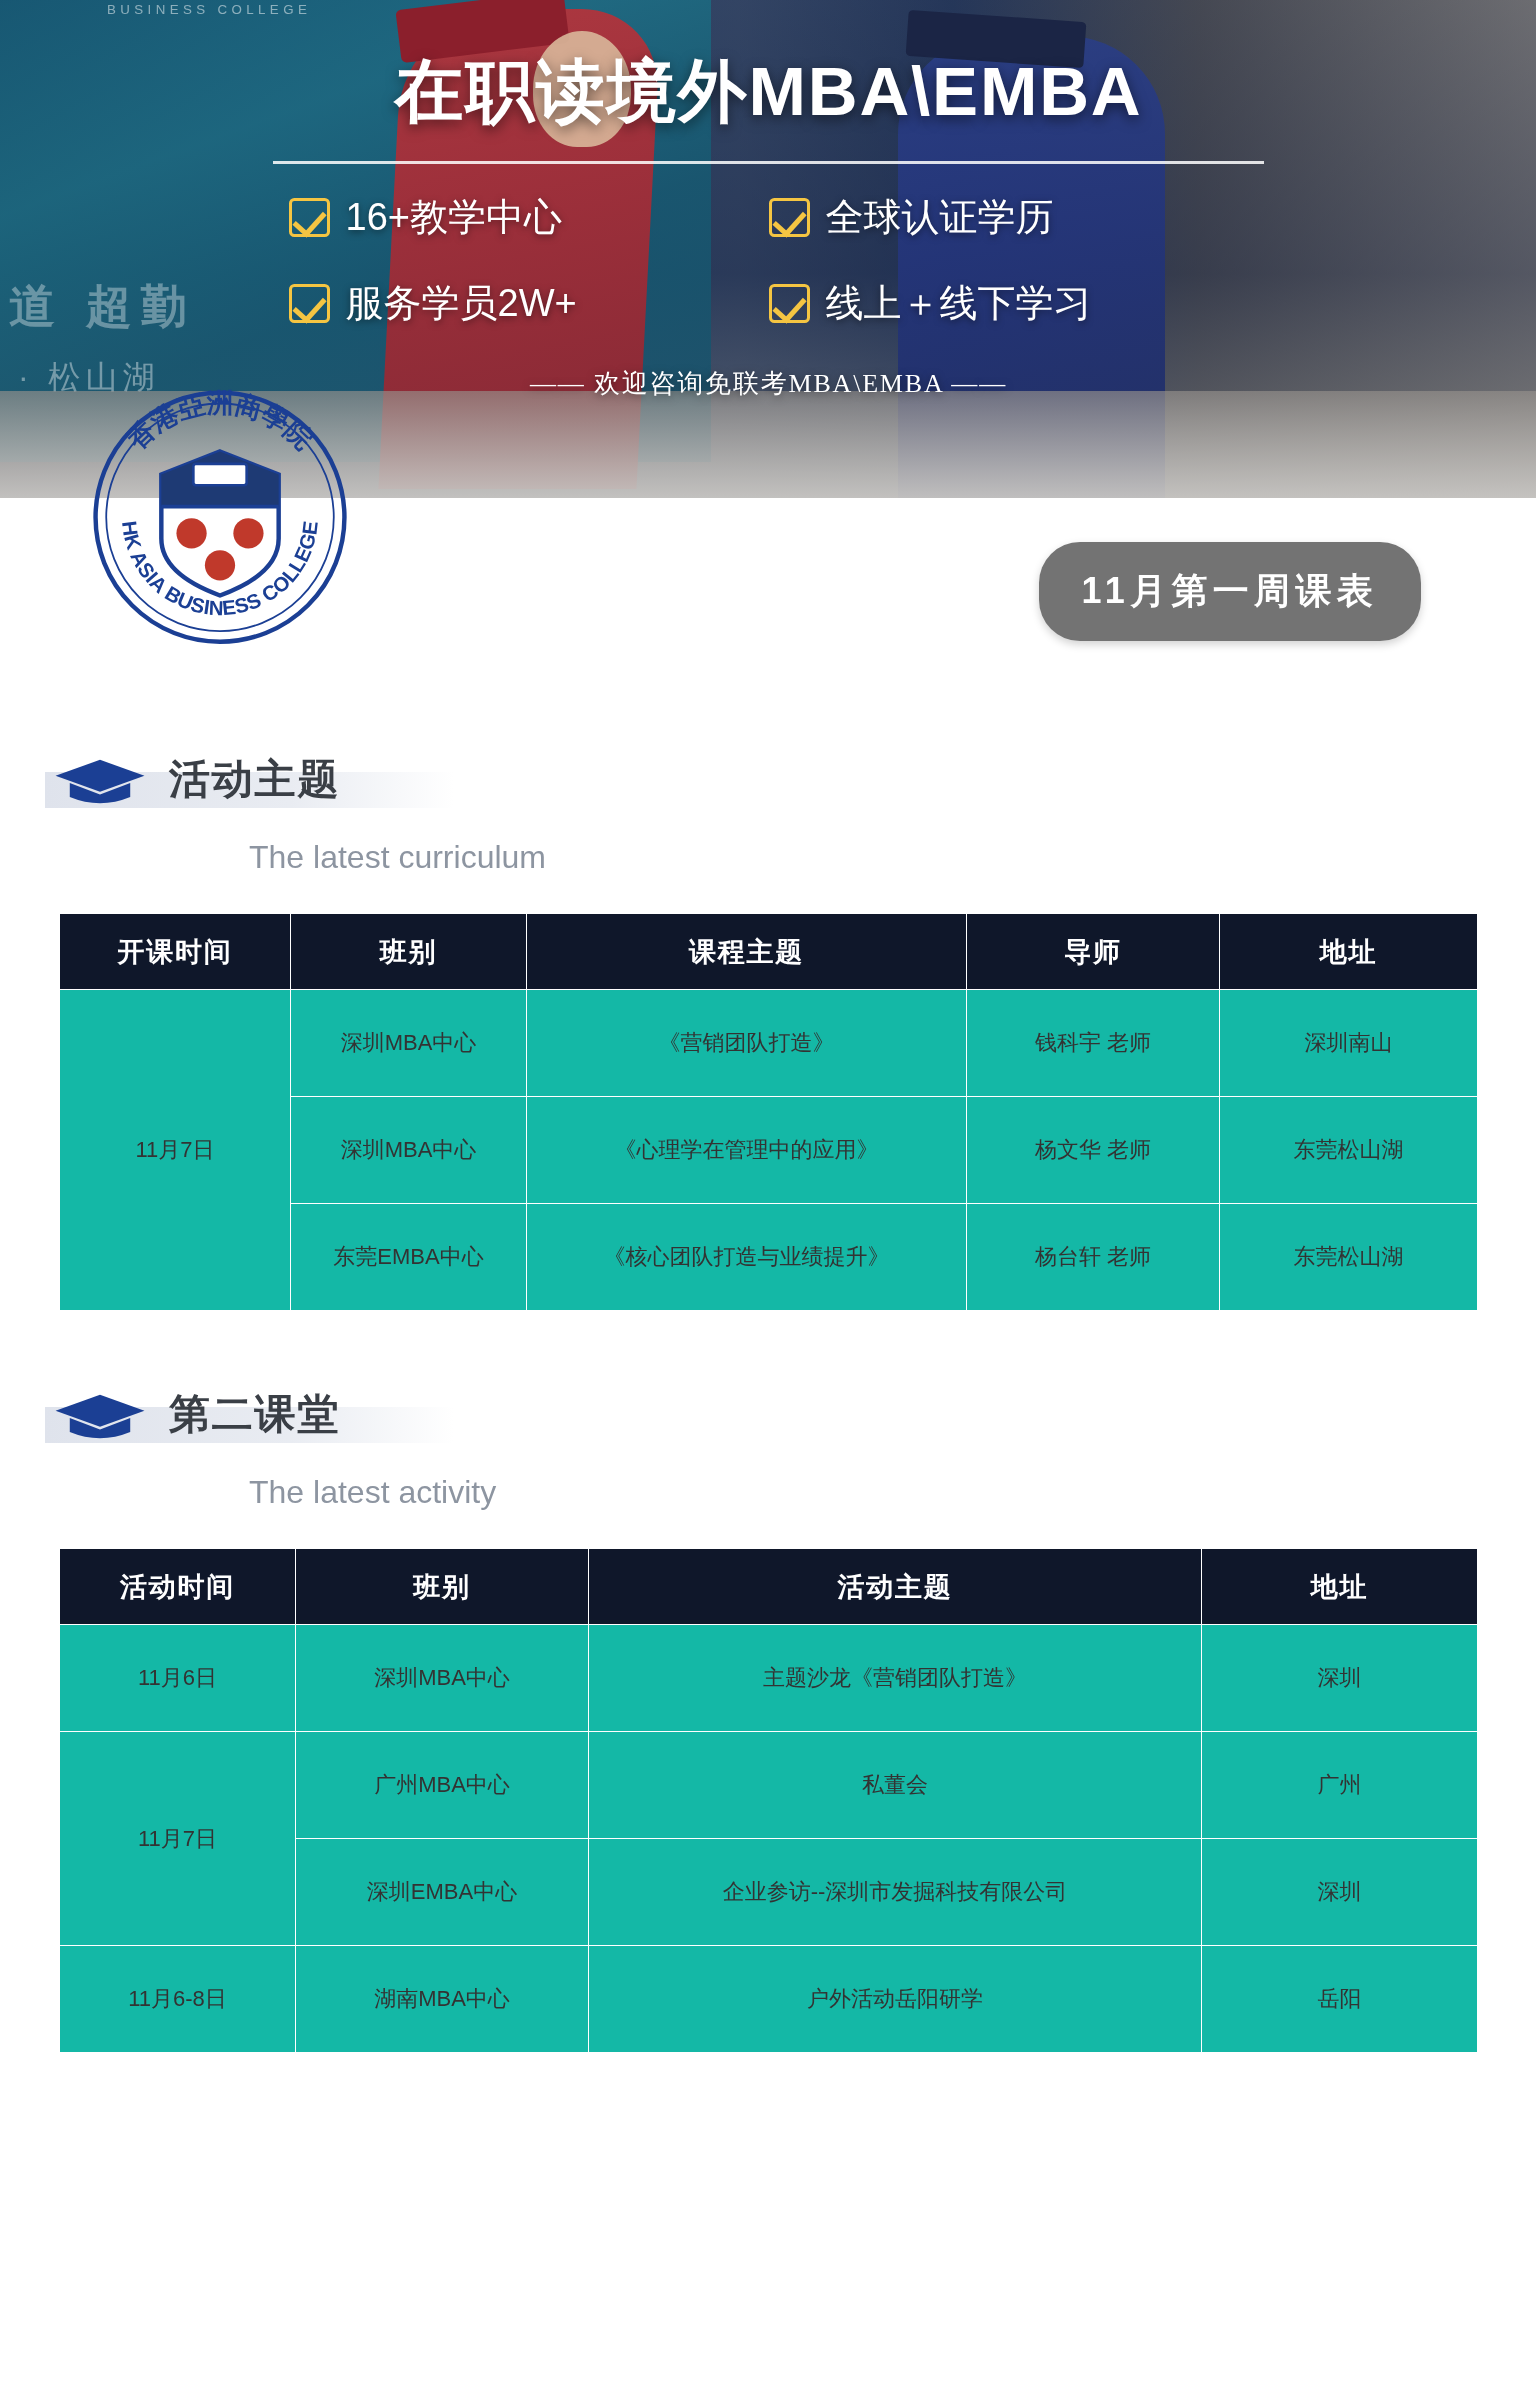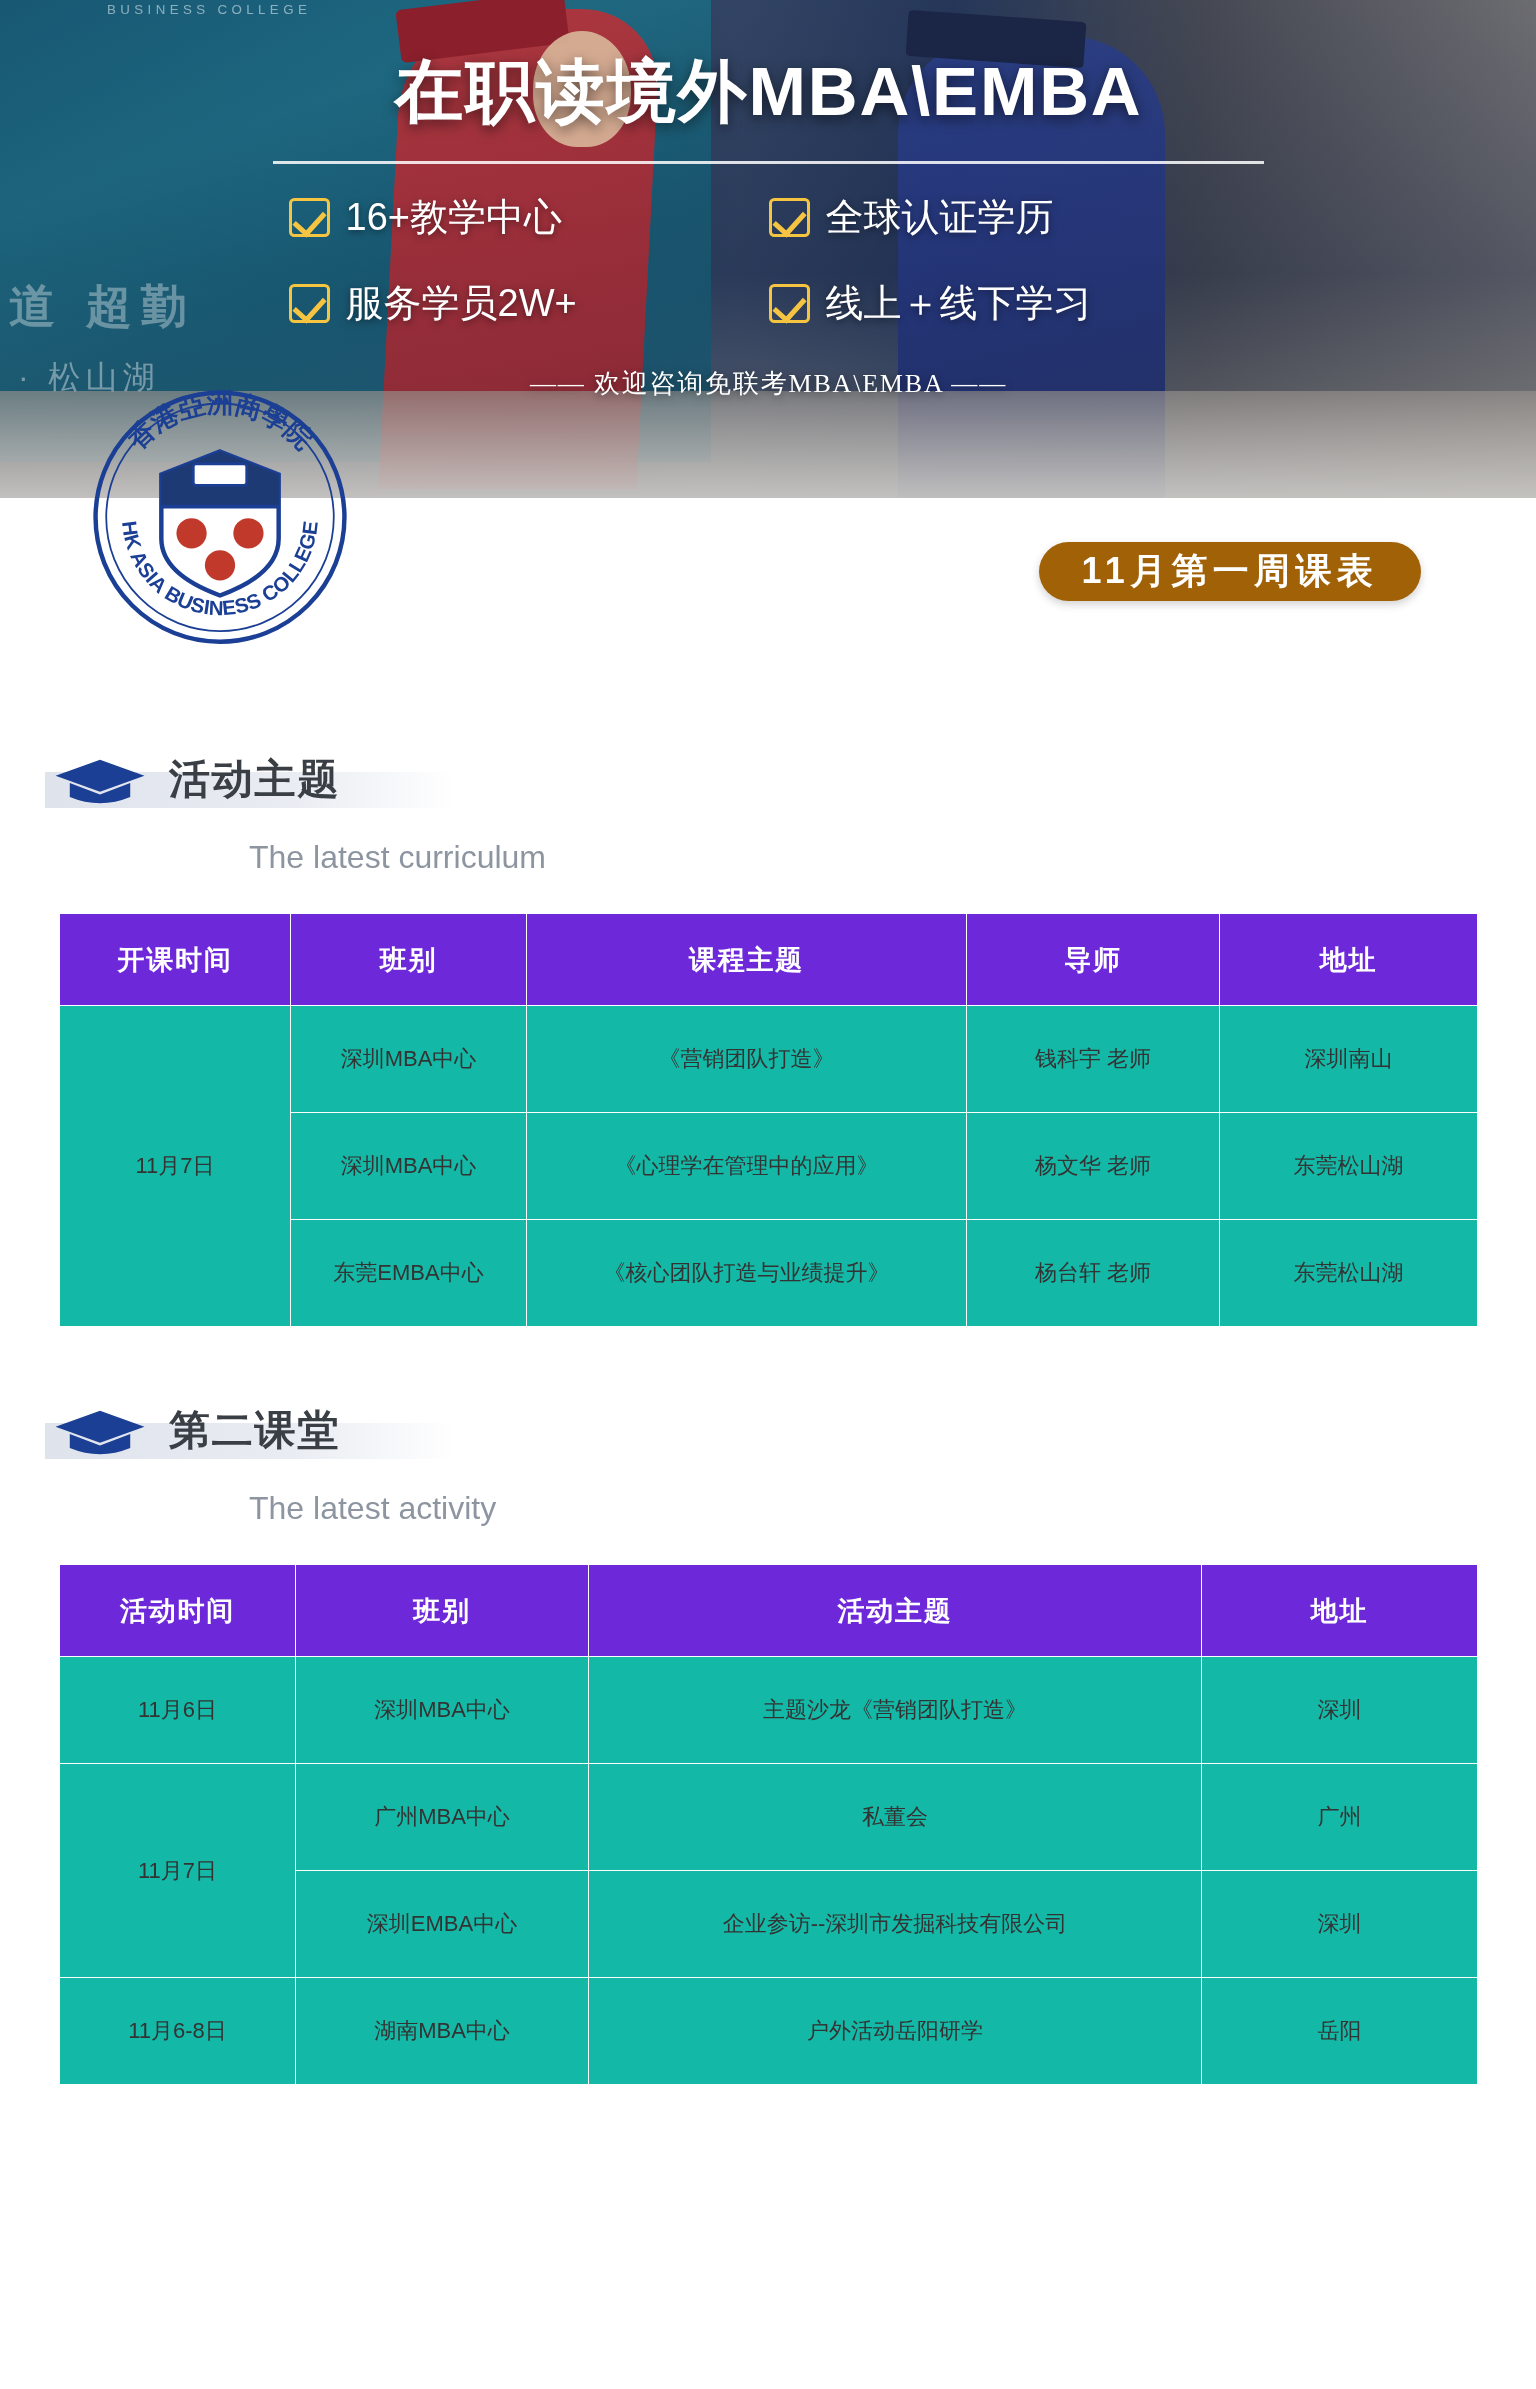--- a/index.html
+++ b/index.html
@@ -106,22 +106,22 @@
     text-shadow: 0 1.8px 9px rgba(0,0,0,.55);
   }
 
   
   .midband { position: relative; height: 249px; }
   .logo {
     position: absolute; left: 60px; top: -116px; width: 320px; height: 267px;
   }
   .badge {
     position: absolute; right: 116px; top: 44px;
-    background: #a16207; color:#fff; font-size: 36px; font-weight: bold;
-    letter-spacing: 5.3px; padding: 5px 43px; border-radius: 41px;
+    background: #737373; color:#fff; font-size: 36px; font-weight: bold;
+    letter-spacing: 5.3px; padding: 25px 43px; border-radius: 41px;
     box-shadow: 0 3.6px 9px rgba(0,0,0,.18);
   }
 
   
   .sec { position: relative; margin: 0 0 0 0; }
   .sec-head { position: relative; height: 76px; margin-left: 36px; }
   .sec-bar {
     position: absolute; left: 9px; top: 25px; width: 409px; height: 36px;
     background: linear-gradient(90deg, #dfe3ec 0%, #e9ecf2 60%, #ffffff 100%);
   }
@@ -137,22 +137,22 @@
   }
 
   
   table {
     border-collapse: collapse;
     margin: 37px auto 0;
     width: 1418px;
     table-layout: fixed;
   }
   th {
-    background: #6d28d9; color:#ffffff; font-size: 27px; font-weight: bold;
-    height: 92px; border: 1.8px solid #ffffff; letter-spacing: 1.8px;
+    background: #0f172a; color:#ffffff; font-size: 27px; font-weight: bold;
+    height: 76px; border: 1.8px solid #ffffff; letter-spacing: 1.8px;
   }
   td {
     background: #14b8a6; color:#333; font-size: 22px; text-align:center;
     height: 107px; border: 1.8px solid #ffffff;
   }
   .t1 col.c1 { width: 231px; }
   .t1 col.c2 { width: 236px; }
   .t1 col.c3 { width: 440px; }
   .t1 col.c4 { width: 253px; }
   .t1 col.c5 { width: 258px; }

